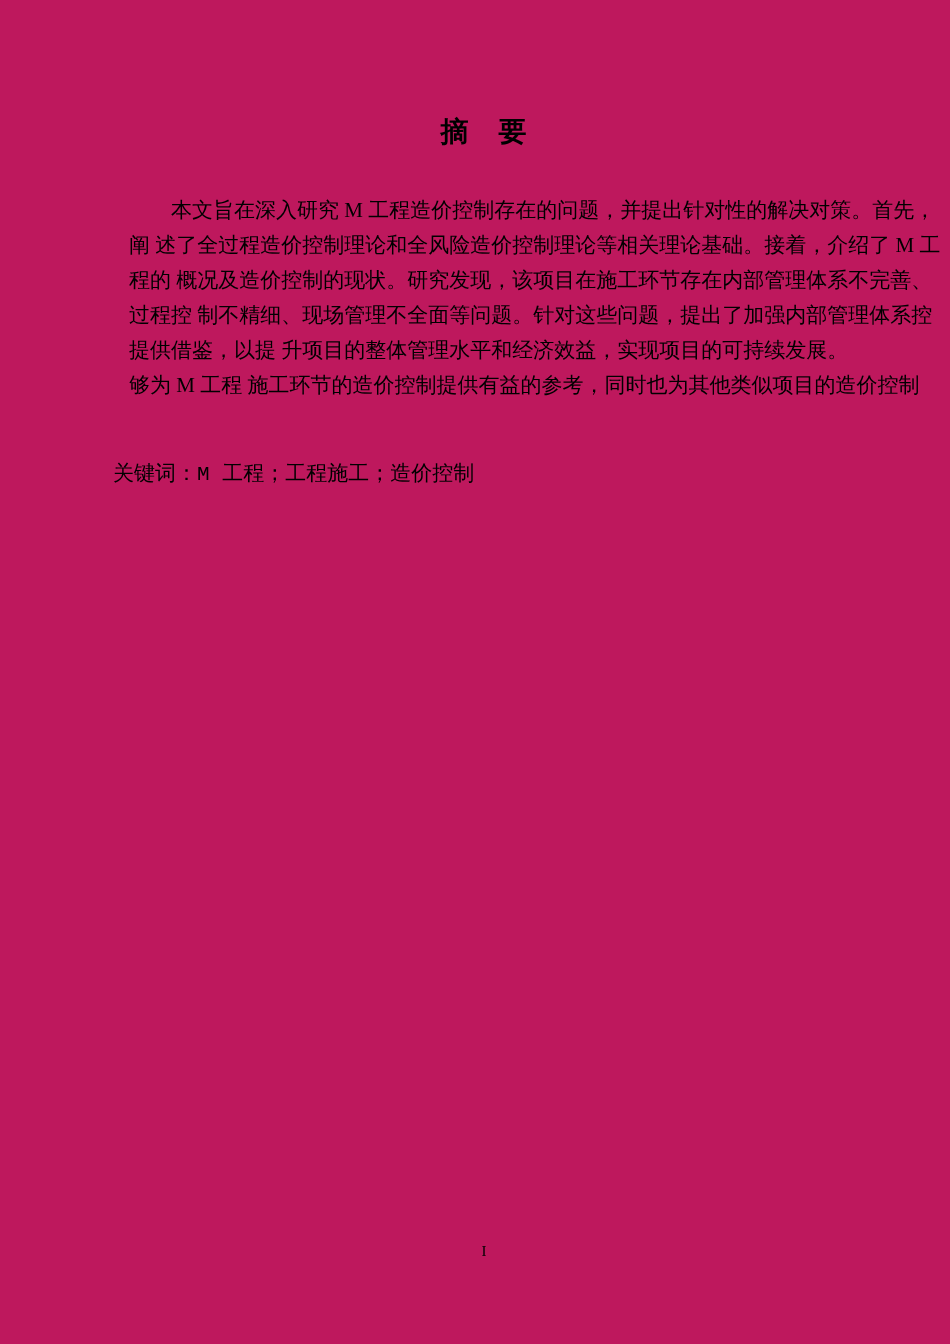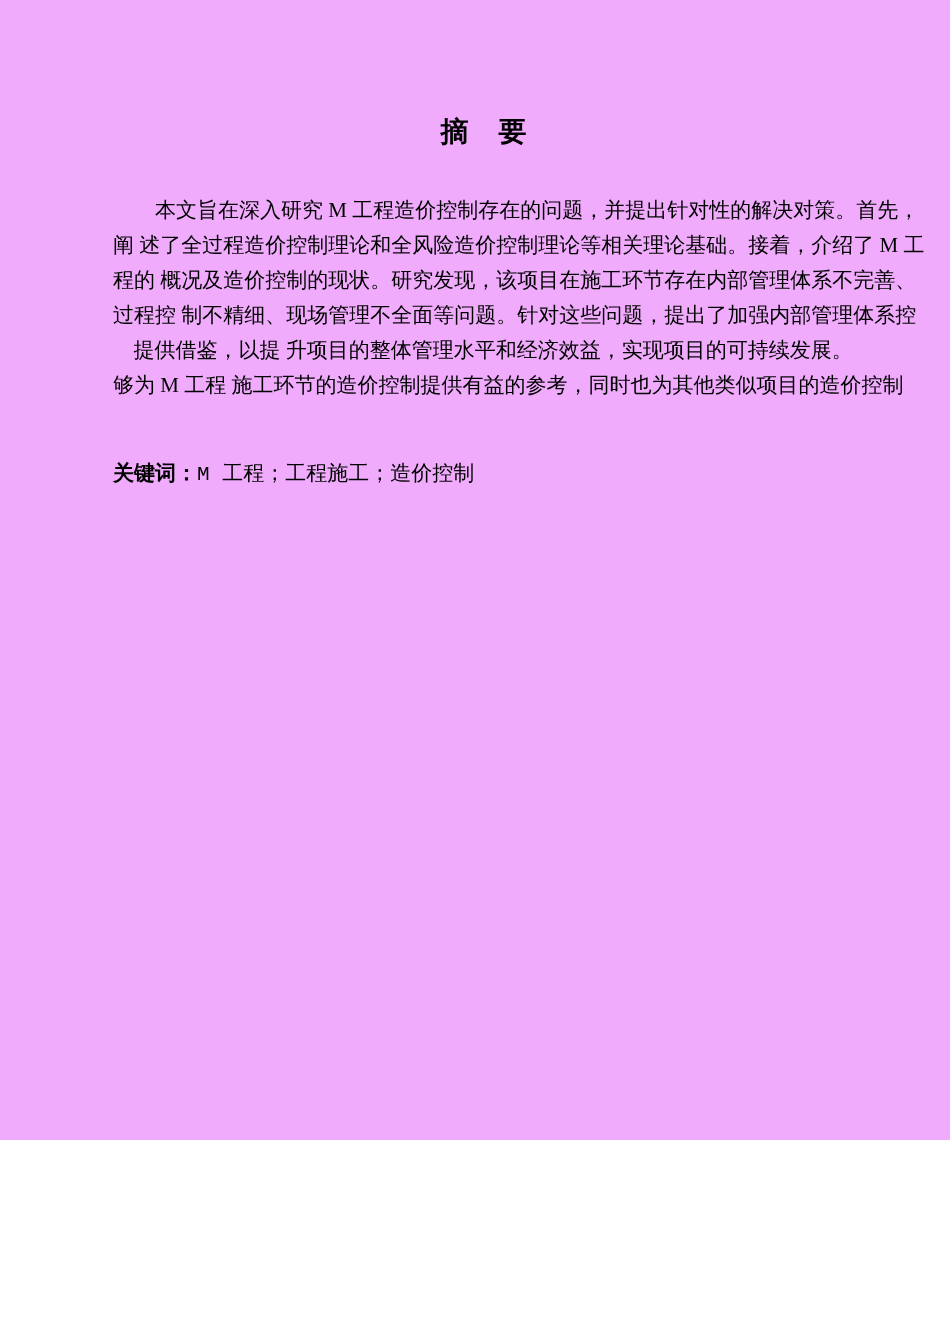--- a/index.html
+++ b/index.html
@@ -3,22 +3,22 @@
 <meta charset="utf-8">
 <style>
   html, body {
     margin: 0;
     padding: 0;
     background: #ffffff;
   }
   .document-page {
     position: relative;
     width: 950px;
-    height: 1140px;
-    background: #f0abfc;
+    height: 1344px;
+    background: #be185d;
     color: #000000;
     font-family: "Liberation Serif", serif;
     overflow: hidden;
   }
   .abstract-title {
     position: absolute;
     top: 112px;
     left: 113px;
     width: 742px;
     text-align: center;
@@ -32,37 +32,38 @@
     position: absolute;
     top: 193px;
     left: 113px;
     width: 760px;
     font-size: 21px;
     line-height: 35px;
   }
   .para-line {
     white-space: nowrap;
     height: 35px;
-    text-align: center;
+    text-align: left;
+    margin-left: 16px;
   }
   .para-line.first-line {
     text-indent: 42px;
   }
   .keywords-line {
     position: absolute;
     top: 455px;
     left: 113px;
     width: 760px;
     font-size: 21px;
     line-height: 35px;
     white-space: nowrap;
   }
   .keywords-label {
     font-family: "Liberation Sans", sans-serif;
-    font-weight: bold;
+    font-weight: normal;
   }
   .keywords-text {
     font-family: Liberation Mono, monospace;
     font-weight: normal;
   }
   .page-number {
     position: absolute;
     top: 1243px;
     left: 113px;
     width: 742px;

